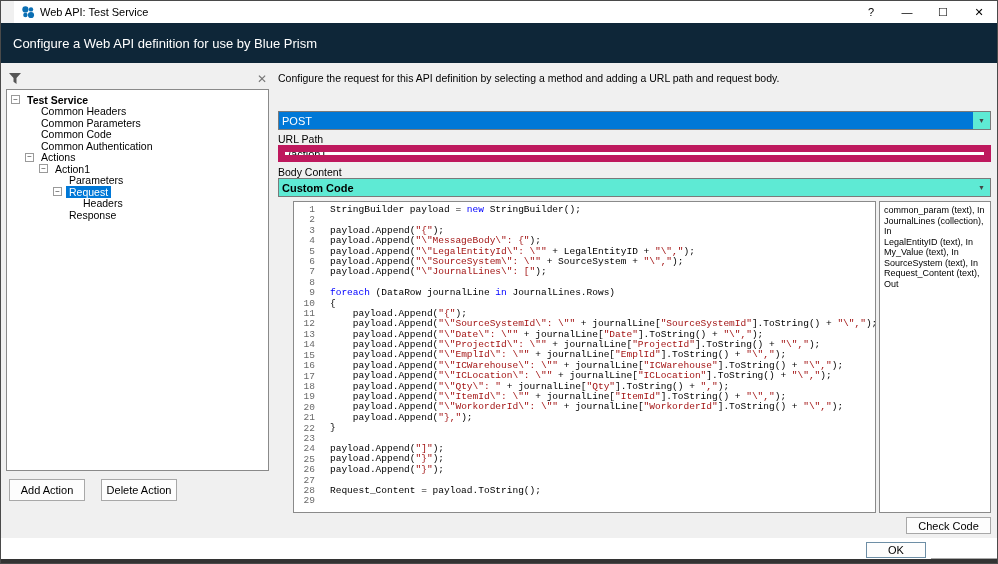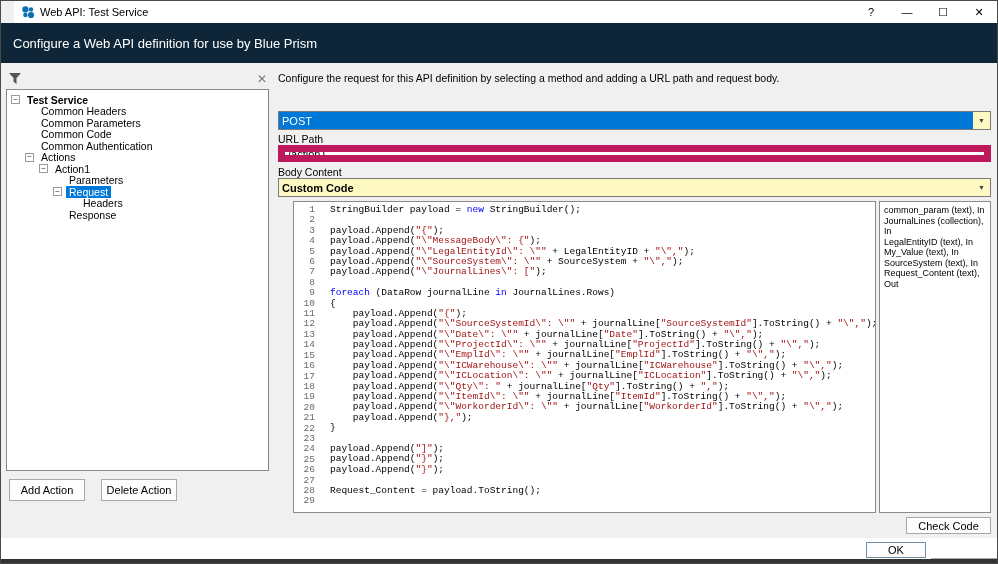--- a/index.html
+++ b/index.html
@@ -36,21 +36,21 @@
   .add-action { left: 8px; top: 478px; width: 76px; height: 22px; }
   .delete-action { left: 100px; top: 478px; width: 76px; height: 22px; }
 
   
   .description { position: absolute; left: 277px; top: 71px; font-size: 10.5px; color: #000; }
   .field-label { position: absolute; left: 277px; font-size: 10.5px; color: #000; }
   .method-label { top: 97px; margin-top: 20px; }
   .url-label { top: 132px; }
   .body-label { top: 165px; }
 
-  .combo { position: absolute; left: 277px; width: 713px; height: 19px; background: #fef9c3; border: 1px solid #7a7a7a; display: flex; align-items: stretch; cursor: default; }
+  .combo { position: absolute; left: 277px; width: 713px; height: 19px; background: #5eead4; border: 1px solid #7a7a7a; display: flex; align-items: stretch; cursor: default; }
   .method-combo { top: 110px; }
   .body-combo { top: 177px; font-weight: bold; }
   .combo .val { flex: 1; display: flex; align-items: center; padding-left: 3px; font-size: 11px; }
   .combo .val.selected { background: #0078d7; color: #fff; }
   .combo .arrow { width: 17px; display: flex; align-items: center; justify-content: center; font-size: 7px; color: #444; }
 
   .textbox { position: absolute; left: 277px; top: 144px; width: 713px; height: 17px; background: #fff; border: 7px solid #be185d; font-size: 11px; padding: 0 3px; font-family: "Liberation Sans", sans-serif; }
 
   
   .code-editor { position: absolute; left: 292px; top: 200px; width: 583px; height: 312px; background: #fff; border: 1px solid #8a8a8a; display: flex; overflow: hidden; }

